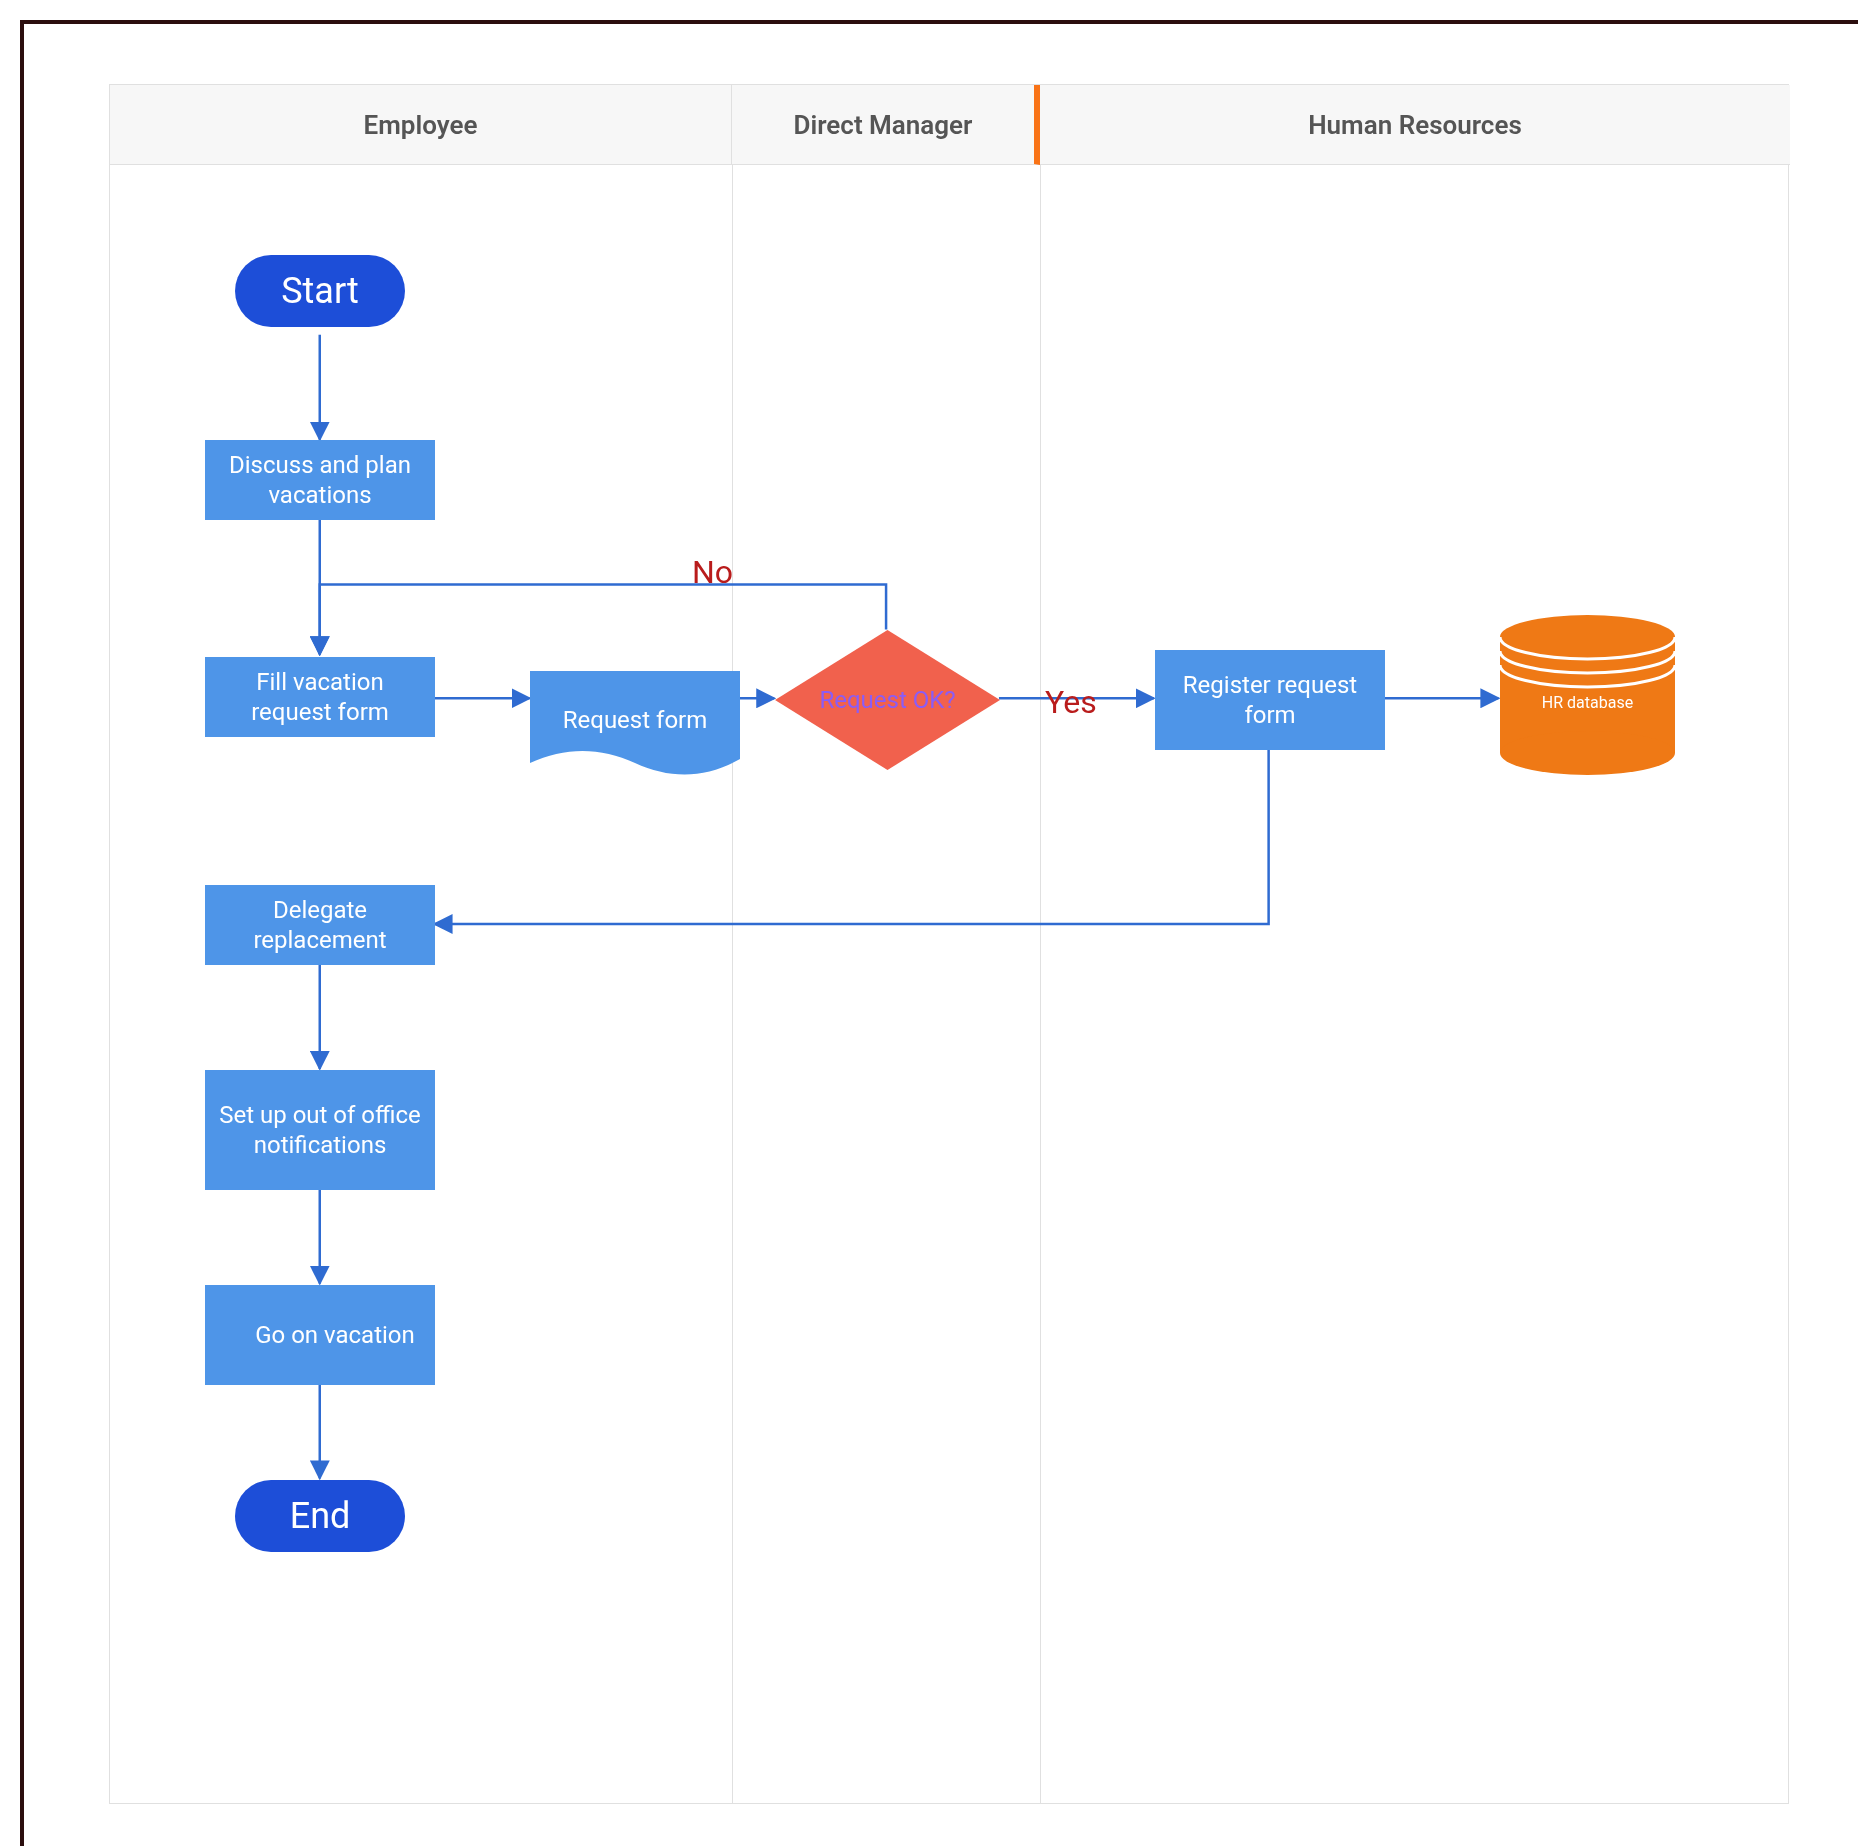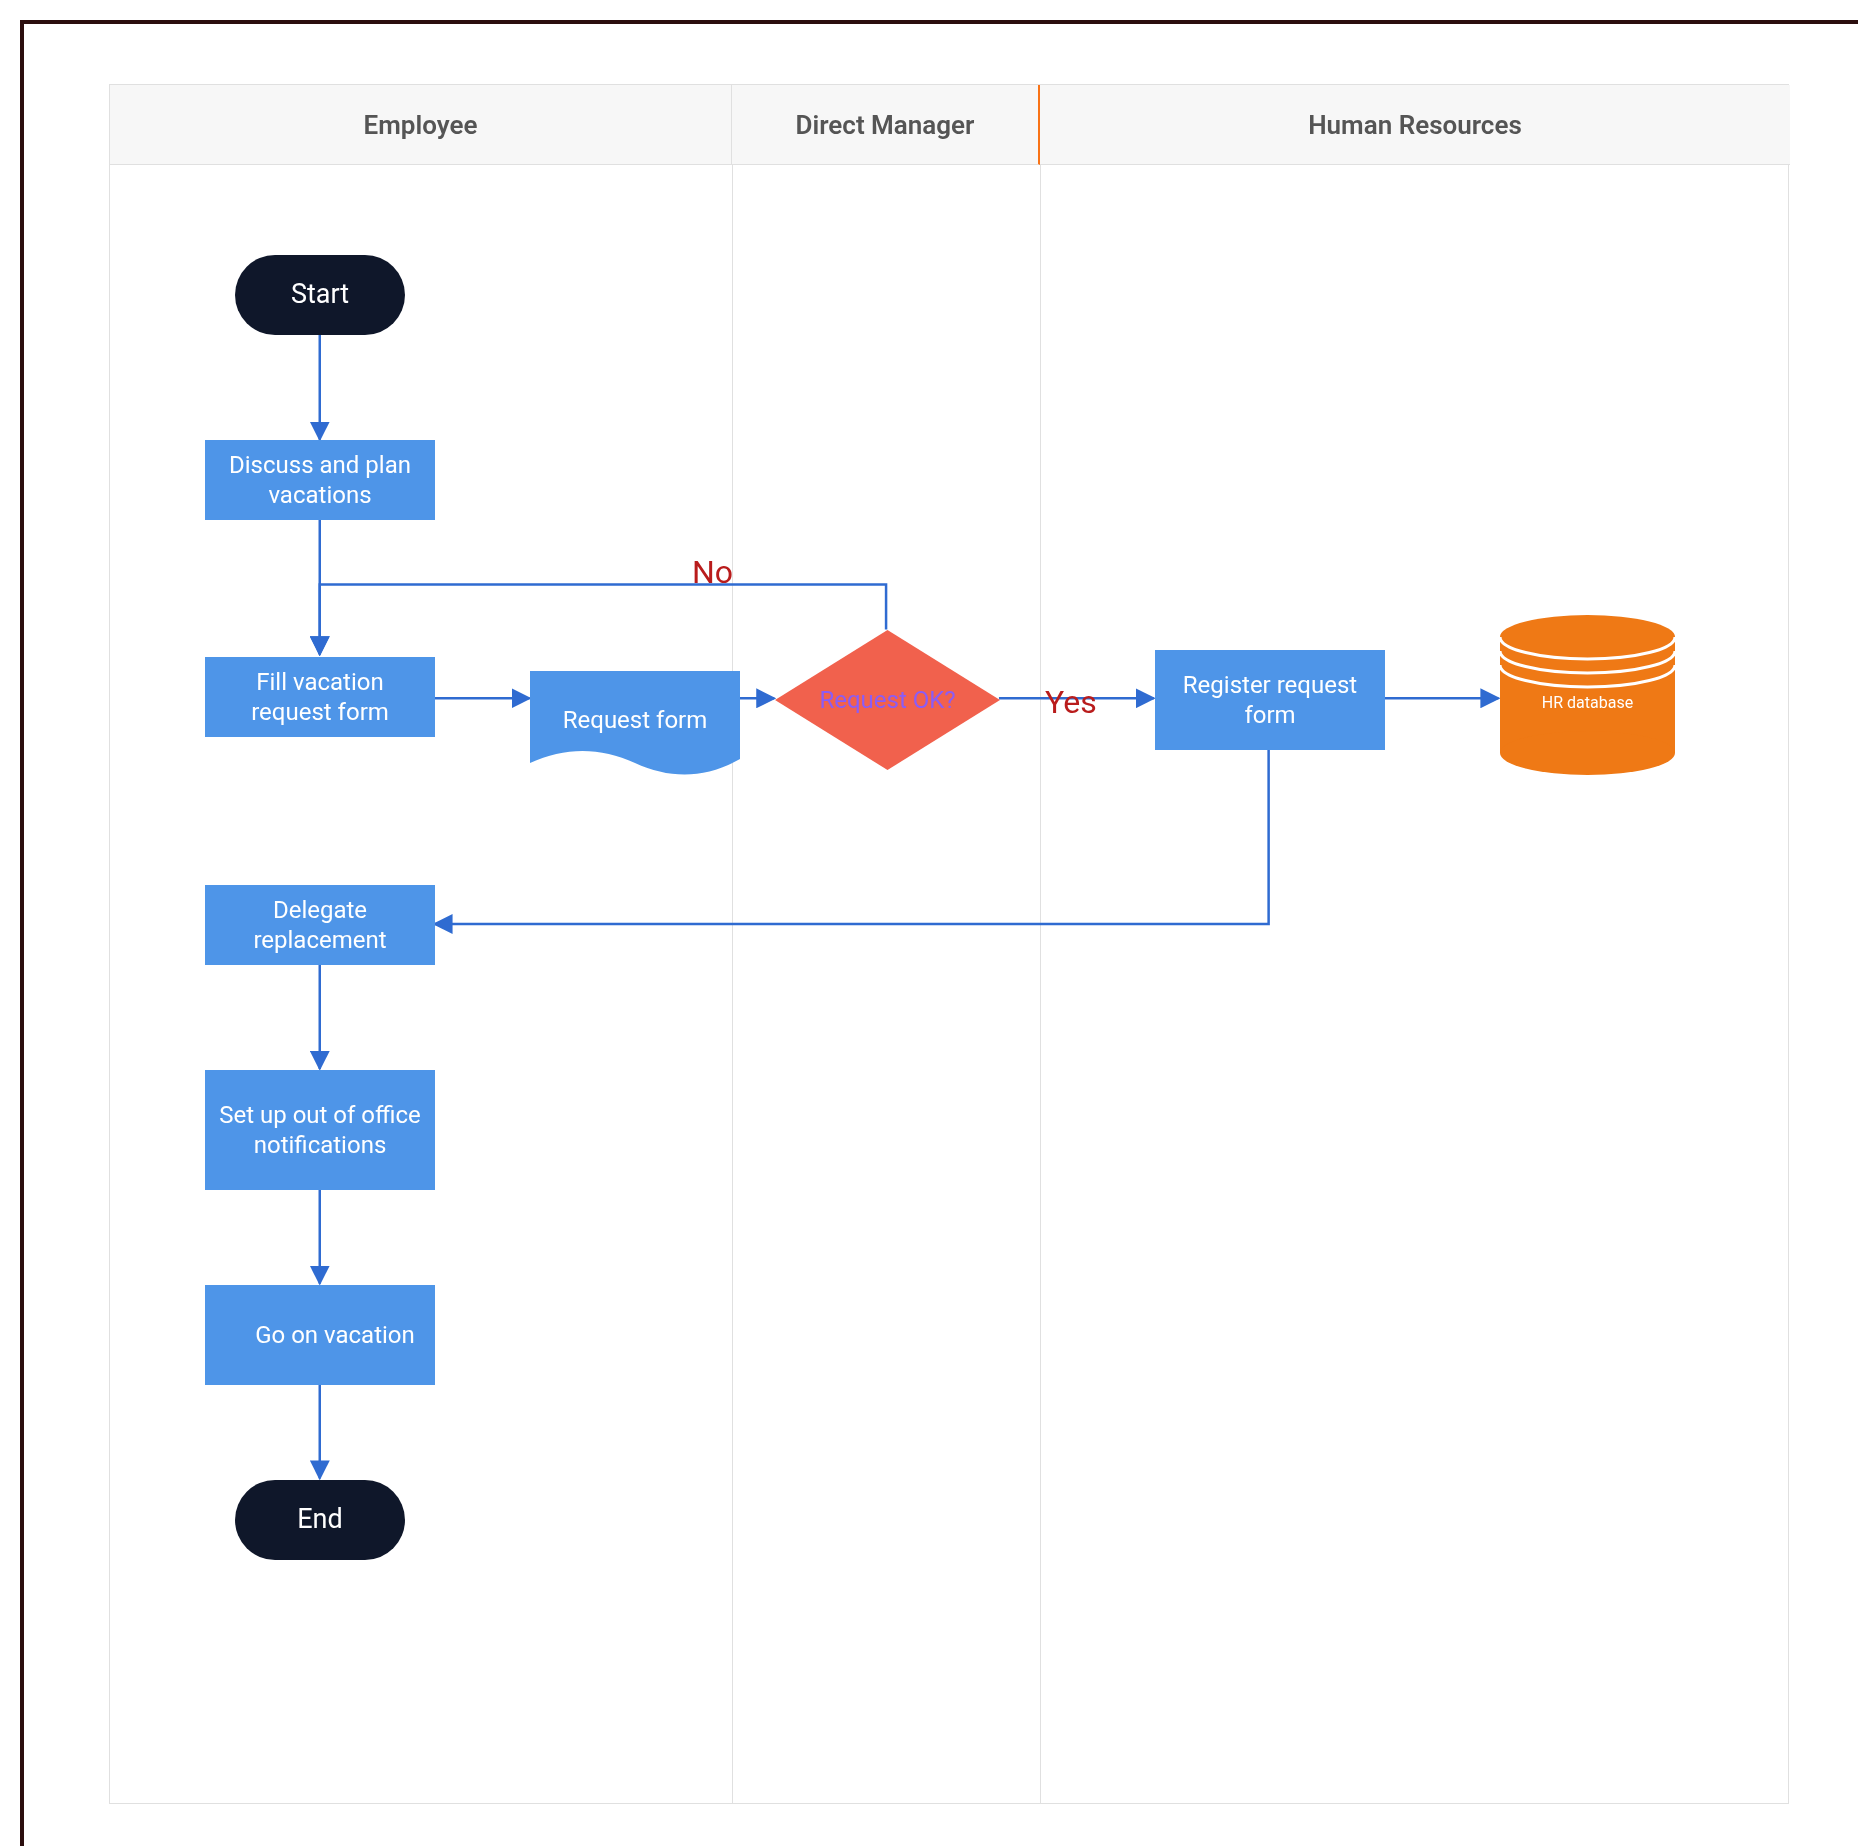--- a/index.html
+++ b/index.html
@@ -31,21 +31,21 @@
     background: #f7f7f7;
     border-bottom: 1px solid #e0e0e0;
     display: flex;
     align-items: center;
     justify-content: center;
     font-size: 26px;
     font-weight: 600;
     color: #555;
   }
   .lane-header.l1 { left: 0;     width: 622px; border-right: 1px solid #e0e0e0; }
-  .lane-header.l2 { left: 622px; width: 308px; border-right: 2px solid #f97316; }
+  .lane-header.l2 { left: 622px; width: 308px; border-right: 6px solid #f97316; }
   .lane-header.l3 { left: 930px; width: 750px; }
   .lane-divider {
     position: absolute;
     top: 80px;
     bottom: 0;
     width: 1px;
     background: #e0e0e0;
   }
   .lane-divider.d1 { left: 622px; }
   .lane-divider.d2 { left: 930px; }
@@ -55,25 +55,25 @@
     display: flex;
     align-items: center;
     justify-content: center;
     text-align: center;
     color: #fff;
     font-size: 24px;
     line-height: 1.25;
     padding: 6px 10px;
   }
   .terminator {
-    background: #0f172a;
+    background: #1d4ed8;
     border-radius: 50px;
     width: 170px;
-    height: 80px;
-    font-size: 27px;
+    height: 72px;
+    font-size: 36px;
   }
   .process {
     background: #4e95e8;
     width: 230px;
     height: 100px;
   }
   .process.small { height: 80px; }
   .process.tall { height: 120px; }
 
   .decision-wrap {

